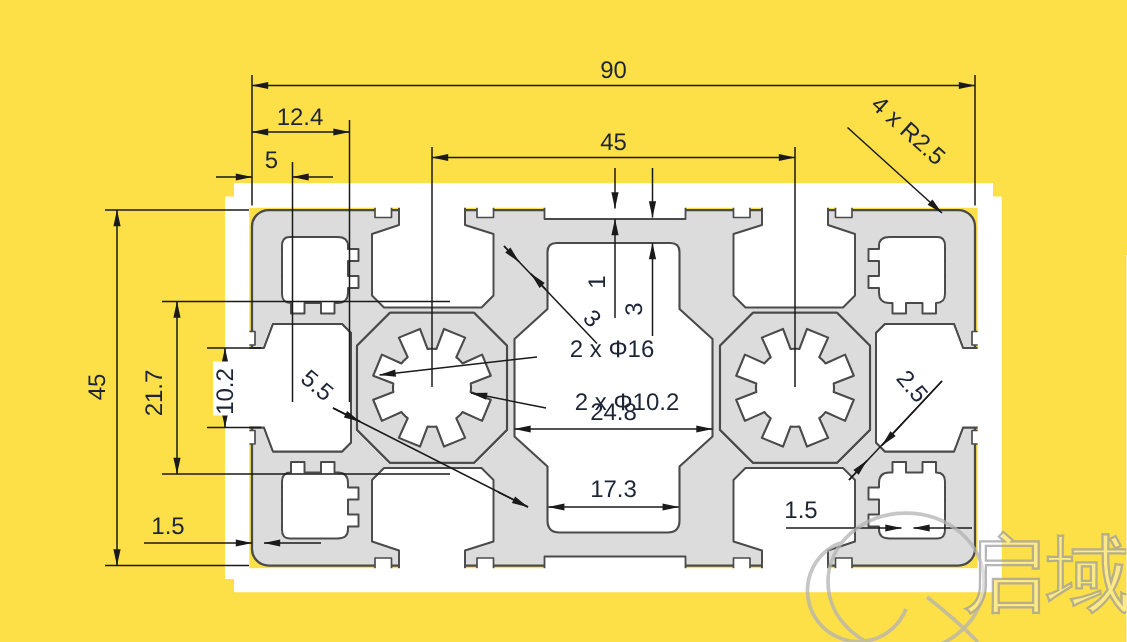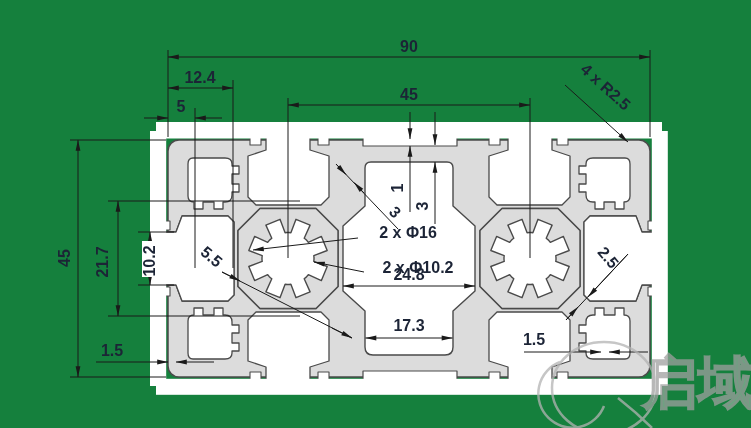--- a/index.html
+++ b/index.html
@@ -1,17 +1,17 @@
 <!DOCTYPE html>
 <html><head>
 <meta charset="utf-8">
 <style>
   html,body{margin:0;padding:0;background:#fff;}
-  .stage{position:relative;width:751px;height:428px;background:#15803d;overflow:hidden;
-         font-family:"Liberation Sans",sans-serif;font-weight:bold;}
+  .stage{position:relative;width:751px;height:428px;background:#fde047;overflow:hidden;
+         font-family:"Liberation Sans",sans-serif;}
   svg{position:absolute;left:0;top:0;}
   .dt{font-family:"Liberation Sans",sans-serif;font-size:16px;fill:#1c2436;}
   .wm{font-family:"Liberation Sans","DejaVu Sans",sans-serif;font-size:56px;
       fill:#ffffff;fill-opacity:.45;stroke:#9f9f9f;stroke-width:1.5px;}
 </style>
 </head>
 <body>
 
 <div class="stage">
 <svg width="751" height="428" viewBox="0 0 751 428">

